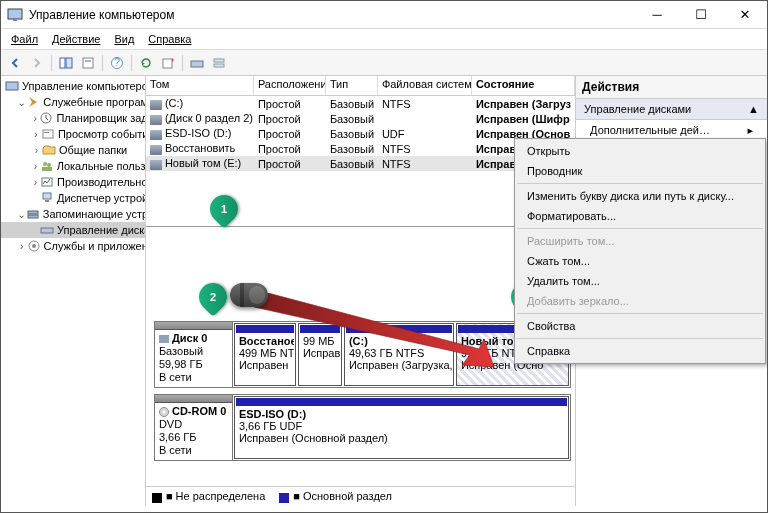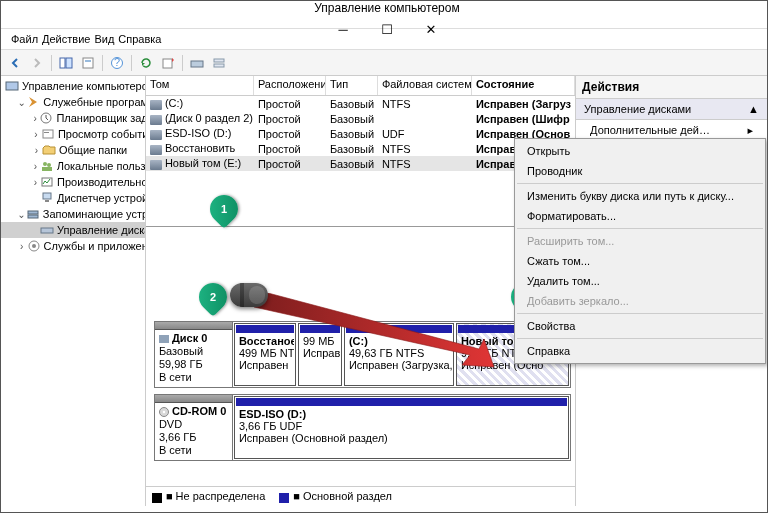--- a/index.html
+++ b/index.html
@@ -1,24 +1,24 @@
 <!DOCTYPE html>
 <html><head>
 <meta charset="utf-8">
 <style>
 * { box-sizing: border-box; margin: 0; padding: 0; font-family: "Segoe UI", Tahoma, sans-serif; font-size: 11px; }
 body { background: #fff; width: 768px; height: 513px; overflow: hidden; position: relative; border: 1px solid #555; }
 
-.titlebar { display: flex; align-items: center; height: 28px; background: #fff; border-bottom: 1px solid #ddd; padding-left: 6px; flex-direction: column; }
+.titlebar { display: flex; align-items: center; height: 28px; background: #fff; border-bottom: 1px solid #ddd; padding-left: 6px; }
 .titlebar .icon { width: 16px; height: 16px; margin-right: 6px; }
 .titlebar .title { flex: 1; font-size: 12px; color: #000; }
 .titlebar .btns { display: flex; }
 .titlebar .btns div { width: 44px; height: 28px; display: flex; align-items: center; justify-content: center; font-size: 13px; color: #000; }
 
-.menubar { display: flex; gap: 4px; padding: 4px 10px; font-size: 12px; color: #000; background: #fff; border-bottom: 1px solid #ddd; }
+.menubar { display: flex; gap: 14px; padding: 4px 10px; font-size: 12px; color: #000; background: #fff; border-bottom: 1px solid #ddd; text-decoration: underline; }
 
 .toolbar { display: flex; align-items: center; gap: 2px; padding: 2px 4px; background: #f5f5f5; border-bottom: 1px solid #ccc; height: 26px; }
 .toolbar .tbtn { width: 20px; height: 20px; display: flex; align-items: center; justify-content: center; border: 1px solid transparent; }
 .toolbar .sep { width: 1px; height: 16px; background: #ccc; margin: 0 2px; }
 
 .content { display: flex; height: 430px; }
 
 .tree { width: 154px; border-right: 1px solid #ccc; overflow: hidden; background: #fff; padding-top: 2px; }
 .tree-row { display: flex; align-items: center; padding: 1px 0 1px 4px; font-size: 11px; white-space: nowrap; overflow: hidden; height: 16px; }
 .tree-row .exp { width: 11px; font-size: 10px; color: #555; display: inline-flex; justify-content: center; }

